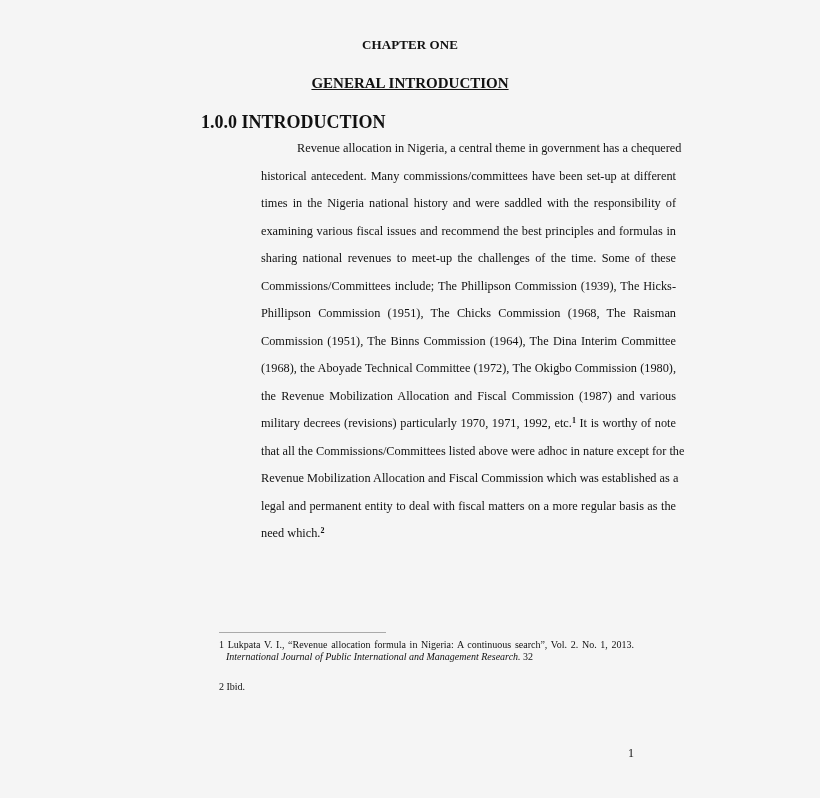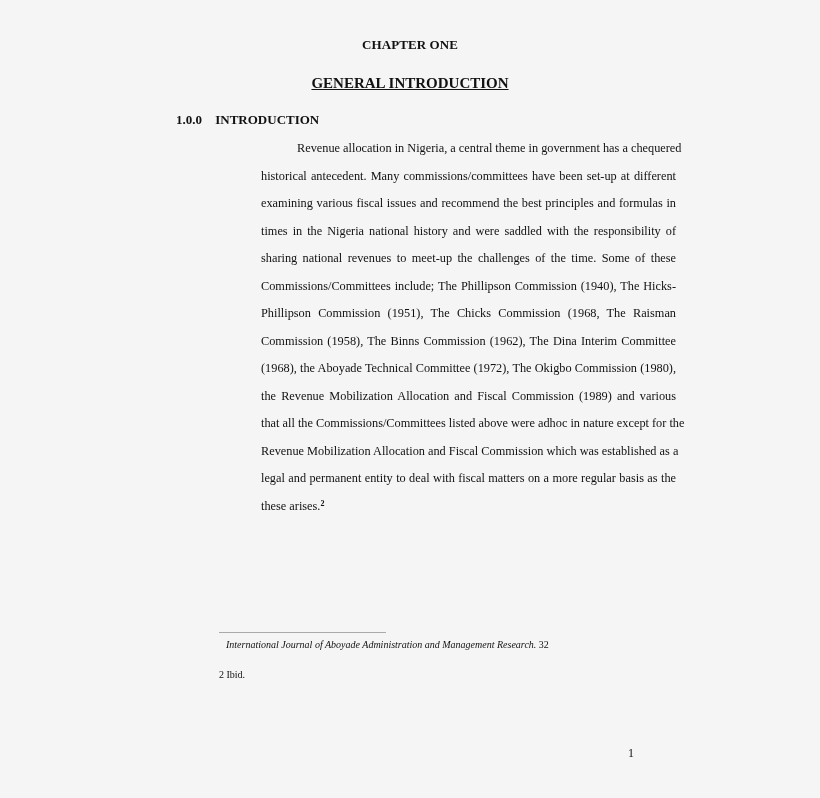--- a/index.html
+++ b/index.html
@@ -33,24 +33,24 @@
       position: absolute;
       left: 0; width: 820px;
       top: 75px;
       text-align: center;
       font-weight: bold;
       font-size: 15px;
       text-decoration: underline;
     }
     .sub-heading {
       position: absolute;
-      left: 176px;
+      left: 201px;
       top: 112px;
       font-weight: bold;
-      font-size: 13px;
+      font-size: 18px;
     }
     .sub-heading .num { display: inline-block; width: 36px; }
     .body-text {
       position: absolute;
       left: 219px;
       width: 415px;
       top: 138px;
       font-size: 12.3px;
       margin-left: 42px;
     }
@@ -101,39 +101,41 @@
   <div class="section-title">GENERAL INTRODUCTION</div>
 
   <div class="sub-heading">
     <span class="num">1.0.0</span>
     <span>INTRODUCTION</span>
   </div>
 
   <div class="body-text">
     <div class="line first">Revenue allocation in Nigeria, a central theme in government has a chequered</div>
     <div class="line">historical antecedent. Many commissions/committees have been set-up at different</div>
+    <div class="line">times in the Nigeria national history and were saddled with the responsibility of</div>
     <div class="line">examining various fiscal issues and recommend the best principles and formulas in</div>
-    <div class="line">times in the Nigeria national history and were saddled with the responsibility of</div>
     <div class="line">sharing national revenues to meet-up the challenges of the time. Some of these</div>
-    <div class="line">Commissions/Committees include; The Phillipson Commission (1940), The Hicks-</div>
+    <div class="line">Commissions/Committees include; The Phillipson Commission (1939), The Hicks-</div>
     <div class="line">Phillipson Commission (1951), The Chicks Commission (1968, The Raisman</div>
-    <div class="line">Commission (1958), The Binns Commission (1962), The Dina Interim Committee</div>
+    <div class="line">Commission (1951), The Binns Commission (1964), The Dina Interim Committee</div>
     <div class="line">(1968), the Aboyade Technical Committee (1972), The Okigbo Commission (1980),</div>
-    <div class="line">the Revenue Mobilization Allocation and Fiscal Commission (1989) and various</div>
+    <div class="line">the Revenue Mobilization Allocation and Fiscal Commission (1987) and various</div>
+    <div class="line"><span>military decrees (revisions) particularly 1970, 1971, 1992, etc.</span><sup>1</sup> <span>It is worthy of note</span></div>
     <div class="line">that all the Commissions/Committees listed above were adhoc in nature except for the</div>
     <div class="line">Revenue Mobilization Allocation and Fiscal Commission which was established as a</div>
     <div class="line">legal and permanent entity to deal with fiscal matters on a more regular basis as the</div>
-    <div class="line last"><span>these arises.</span><sup>2</sup></div>
+    <div class="line last"><span>need which.</span><sup>2</sup></div>
   </div>
 
   <div class="fn-rule"></div>
 
   <div class="footnotes">
     <div class="fn">
-      <div class="row2"><span>International Journal of Aboyade Administration and Management Research.</span> <span class="tail">32</span></div>
+      <div class="row1"><span>1</span> <span>Lukpata V. I., “Revenue allocation formula in Nigeria: A continuous search”, Vol. 2. No. 1, 2013.</span></div>
+      <div class="row2"><span>International Journal of Public International and Management Research.</span> <span class="tail">32</span></div>
     </div>
     <div class="fn fn2">
       <span>2</span> <span>Ibid.</span>
     </div>
   </div>
 
   <div class="page-number">1</div>
 
 </div>
 

